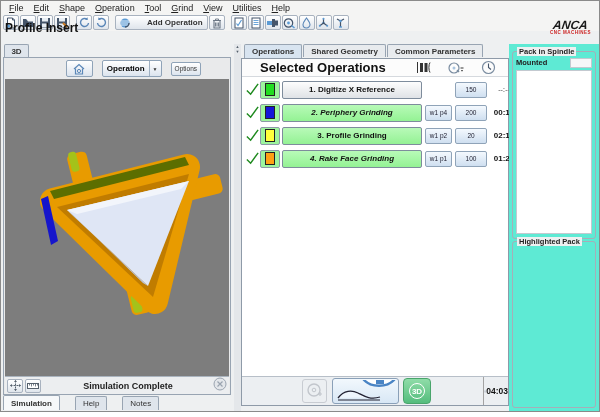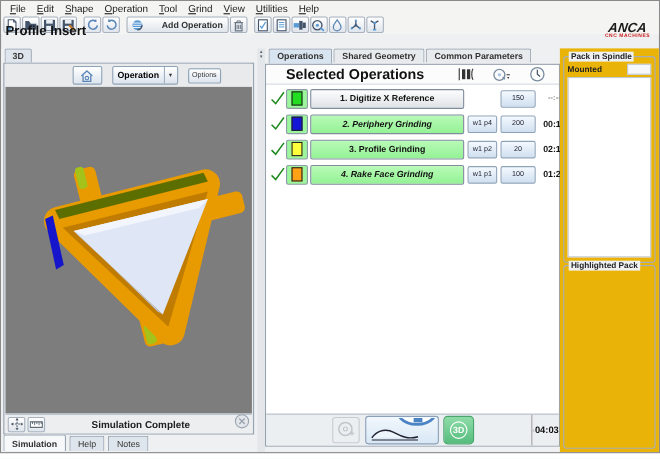--- a/index.html
+++ b/index.html
@@ -35,21 +35,21 @@
   .lp-toolbar { position:absolute; left:1px; right:1px; top:0; height:21px; display:flex; align-items:center; justify-content:flex-end; padding-right:28px; gap:9px; background:#e9eaeb; }
   .home-btn { width:27px; height:17px; border:1px solid #8fa3b8; border-radius:2px; background:linear-gradient(#fff,#dce4ee); display:flex; align-items:center; justify-content:center; }
   .op-dd { height:17px; border:1px solid #8fa3b8; border-radius:2px; background:linear-gradient(#fff,#dce4ee); display:flex; align-items:center; }
   .op-dd-label { font-size:8px; font-weight:bold; padding:0 4px; }
   .op-dd-arrow { width:12px; height:100%; border-left:1px solid #9fb0c2; display:flex; align-items:center; justify-content:center; font-size:5px; color:#333; }
   .options-btn { height:14px; border:1px solid #8fa3b8; border-radius:2px; background:linear-gradient(#fff,#dce4ee); font-size:6.5px; color:#333; padding:0 3px; }
   .viewport { position:absolute; left:1px; right:1px; top:21px; bottom:18px; background:#7d7d7d; overflow:hidden; }
   .lp-status { position:absolute; left:1px; right:1px; bottom:0; height:18px; background:#eceef0; border-top:1px solid #aab4bf; display:flex; align-items:center; padding:0 2px; }
   .sbtn { width:16px; height:14px; border:1px solid #a8b2bf; border-radius:2px; background:linear-gradient(#fff,#dfe5ec); display:flex; align-items:center; justify-content:center; margin-right:2px; }
   .status-msg { flex:1; text-align:center; font-size:9px; font-weight:bold; color:#222; }
-  .lp-tabs { position:absolute; left:2px; bottom:1px; height:15px; display:flex; align-items:flex-end; gap:3px; }
+  .lp-tabs { position:absolute; left:2px; bottom:1px; height:15px; display:flex; align-items:flex-end; gap:15px; }
   .lp-bottom-tab { height:14px; padding:0 7px; font-size:8px; color:#333; background:#dfe5ec; border:1px solid #98a4b2; border-bottom:none; border-radius:2px 2px 0 0; display:flex; align-items:center; }
   .lp-bottom-tab.sel { background:#f6f8fa; font-weight:bold; height:15px; }
 
   
   .splitter { position:absolute; left:233px; top:43px; width:7px; bottom:0; background:#e4e7ea; }
   .spl-arrow { font-size:4px; color:#55606c; text-align:center; line-height:5px; }
 
   
   .rp-tabs { position:absolute; left:243px; top:43px; height:14px; display:flex; gap:1px; }
   .rp-tab { height:13px; padding:0 7px; font-size:8px; font-weight:bold; color:#333; background:#e8ebee; border:1px solid #98a4b2; border-bottom:none; border-radius:2px 2px 0 0; display:flex; align-items:center; }
@@ -77,21 +77,21 @@
 
   .ops-footer { position:absolute; left:0; right:0; bottom:0; height:29px; background:#eceff2; border-top:1px solid #b7bfc8; display:flex; align-items:center; }
   .fb-wheel { width:25px; height:24px; margin-left:60px; border:1px solid #c8ccd2; border-radius:3px; background:#eceff2; display:flex; align-items:center; justify-content:center; }
   .fb-contact { width:67px; height:26px; margin-left:5px; border:1px solid #8aa0b8; border-radius:3px; background:linear-gradient(#f2f8fd,#d8e7f5); display:flex; align-items:center; justify-content:center; }
   .fb-3d { width:28px; height:26px; margin-left:4px; border:1px solid #49a56b; border-radius:4px; background:linear-gradient(#8fdca8,#55bd7d); display:flex; align-items:center; justify-content:center; }
   .fb-3d span { font-size:8px; font-weight:bold; color:#fff; border:1px solid #fff; border-radius:50%; width:16px; height:16px; display:flex; align-items:center; justify-content:center; }
   .fb-clockbox { position:absolute; right:0; top:0; bottom:0; width:25px; border-left:1px solid #a3a3a3; display:flex; align-items:center; justify-content:center; }
   .fb-time { font-size:8.5px; font-weight:bold; color:#111; }
 
   
-  .sidebar { position:absolute; left:508px; right:0; top:43px; bottom:0; background:#eab308; }
+  .sidebar { position:absolute; left:508px; right:0; top:43px; bottom:0; background:#5eead4; }
   .grpbox { position:absolute; left:3px; right:3px; border:1px solid #a6aeb8; border-radius:3px; }
   .grp-pack { top:7px; height:188px; }
   .grp-high { top:197px; bottom:3px; }
   .grp-legend { position:absolute; top:-5px; left:4px; background:#eef0f1; padding:0 2px; font-size:7.5px; font-weight:bold; color:#222; }
   .mounted-row { position:absolute; left:3px; top:5px; right:3px; height:11px; display:flex; align-items:center;gap:20px; }
   .mounted-label { font-size:7.5px; font-weight:bold; color:#222; margin-right:3px; }
   .mounted-field { flex:1; height:10px; background:#f6f7f8; border:1px solid #c3c9d0; }
   .pack-list { position:absolute; left:3px; right:3px; top:18px; bottom:4px; background:#fff; border:1px solid #c3c9d0; }
 
   

